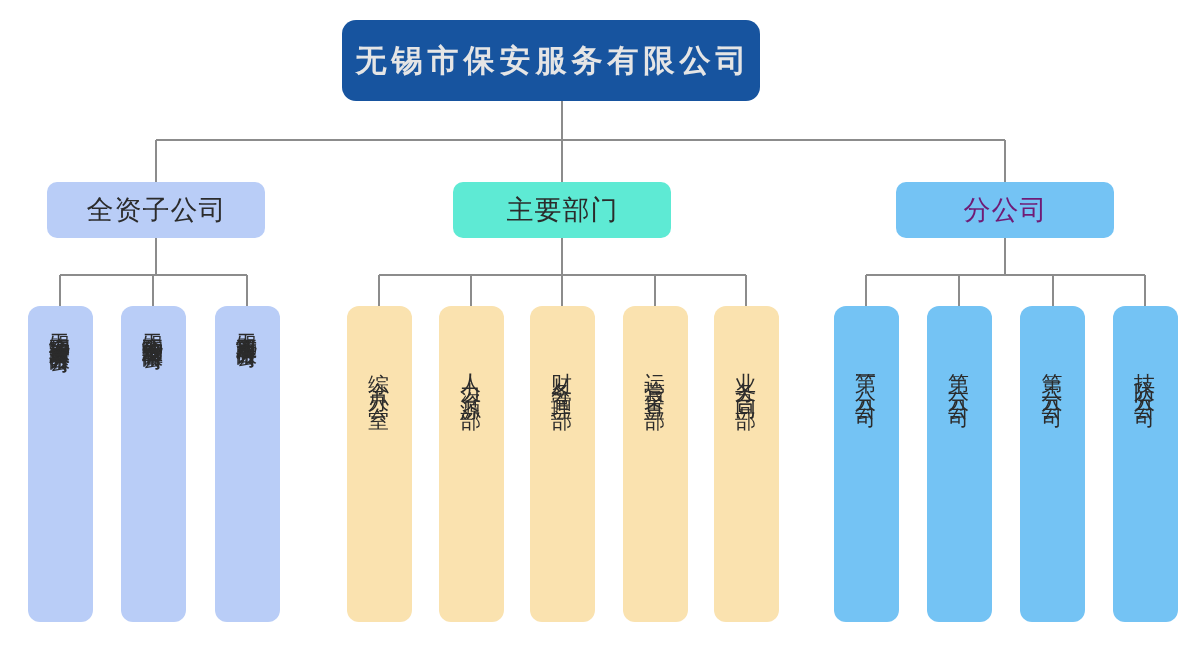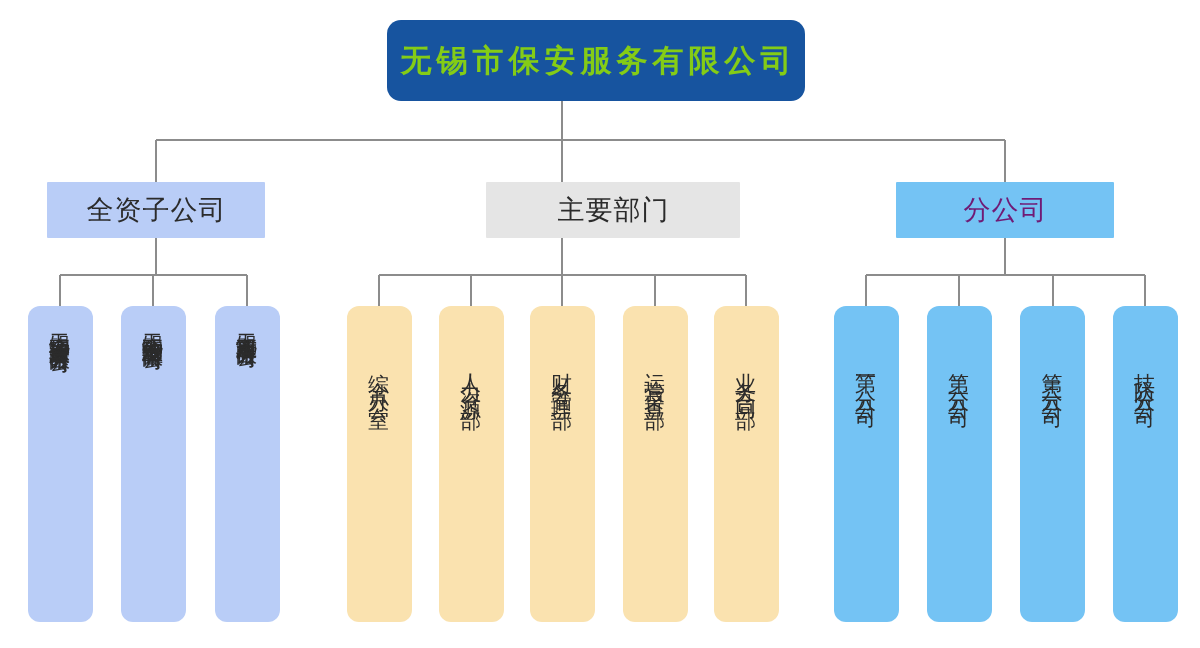--- a/index.html
+++ b/index.html
@@ -10,49 +10,49 @@
   .connectors{position:absolute;left:0;top:0;}
   .node{
     position:absolute;display:flex;align-items:center;justify-content:center;
     box-sizing:border-box;
   }
   .root{
     border-radius:14px;font-size:31px;font-weight:bold;
     letter-spacing:5px;padding-left:5px;
   }
   .header{
-    border-radius:1px;font-size:27px;letter-spacing:1px;padding-left:1px;font-family:Liberation Mono, monospace;
+    border-radius:10px;font-size:27px;letter-spacing:1px;padding-left:1px;font-family:Liberation Mono, monospace;
   }
   .leaf{
     position:absolute;border-radius:12px;display:flex;justify-content:center;
     box-sizing:border-box;
   }
   .leaf span{
     writing-mode:vertical-rl;text-orientation:upright;
     line-height:1;font-size:21px;display:block;
   }
   .leaf--long span{letter-spacing:1.5px;padding-top:11px;}
   .leaf--short span{letter-spacing:9px;padding-top:50px;}
 </style>
 </head>
 <body>
 
 <div class="stage" id="stage" style="background: rgb(255, 255, 255);">
   <svg class="connectors" id="connectors" width="1200" height="648">
     <path id="connector-path" fill="none" stroke-width="2" shape-rendering="crispEdges" d="M562 101 V140 M156 140 H1005 M156 140 V182 M562 140 V182 M1005 140 V182 M156 238 V275 M60 275 H247 M60 275 V306 M153 275 V306 M247 275 V306 M562 238 V275 M379 275 H746 M379 275 V306 M471 275 V306 M562 275 V306 M655 275 V306 M746 275 V306 M1005 238 V275 M866 275 H1145 M866 275 V306 M959 275 V306 M1052.5 275 V306 M1145 275 V306 " stroke="#8C8C8C"></path>
   </svg>
 
-  <div class="node root" id="root-node" style="left: 342px; top: 20px; width: 418px; height: 81px; background: rgb(23, 84, 159); color: #84cc16; margin-left: 45px;">
+  <div class="node root" id="root-node" style="left: 342px; top: 20px; width: 418px; height: 81px; background: rgb(23, 84, 159); color: #e5e5e5;">
     <span>无锡市保安服务有限公司</span>
   </div>
 
   <div class="node header" id="header-0" style="left: 47px; top: 182px; width: 218px; height: 56px; background: rgb(185, 205, 247); color: rgb(43, 43, 43);">
     <span>全资子公司</span>
   </div>
-  <div class="node header" id="header-1" style="left: 453px; top: 182px; width: 254px; height: 56px; background: #e5e5e5; color: rgb(43, 43, 43); margin-left: 33px;">
+  <div class="node header" id="header-1" style="left: 453px; top: 182px; width: 218px; height: 56px; background: #5eead4; color: rgb(43, 43, 43);">
     <span>主要部门</span>
   </div>
   <div class="node header" id="header-2" style="left: 896px; top: 182px; width: 218px; height: 56px; background: rgb(116, 195, 244); color: #701a75;">
     <span>分公司</span>
   </div>
 
   <div id="leaves">
       <div class="leaf leaf--long" style="left: 27.5px; top: 306px; width: 65px; height: 316px; background: rgb(185, 205, 247);">
         <span style="color: rgb(43, 43, 43);">无锡金安押运保安服务有限公司</span>
       </div>

